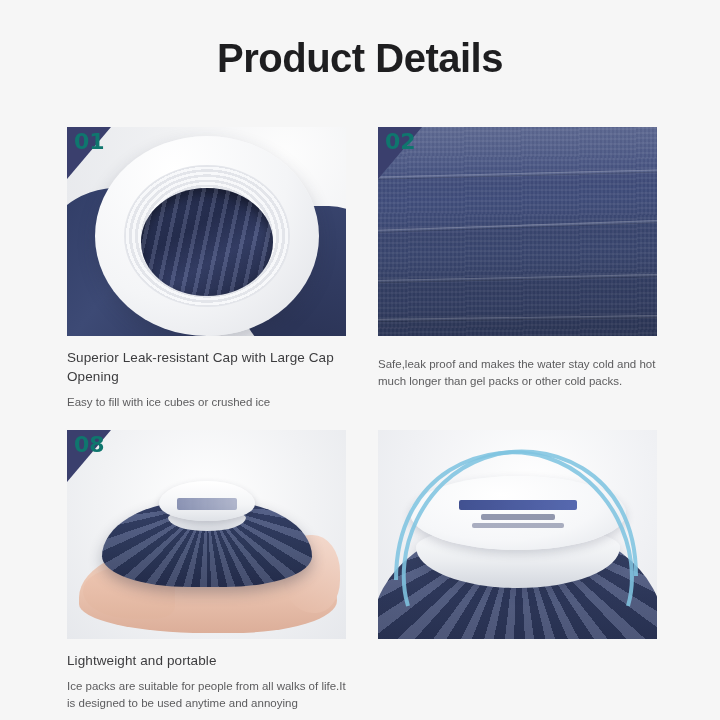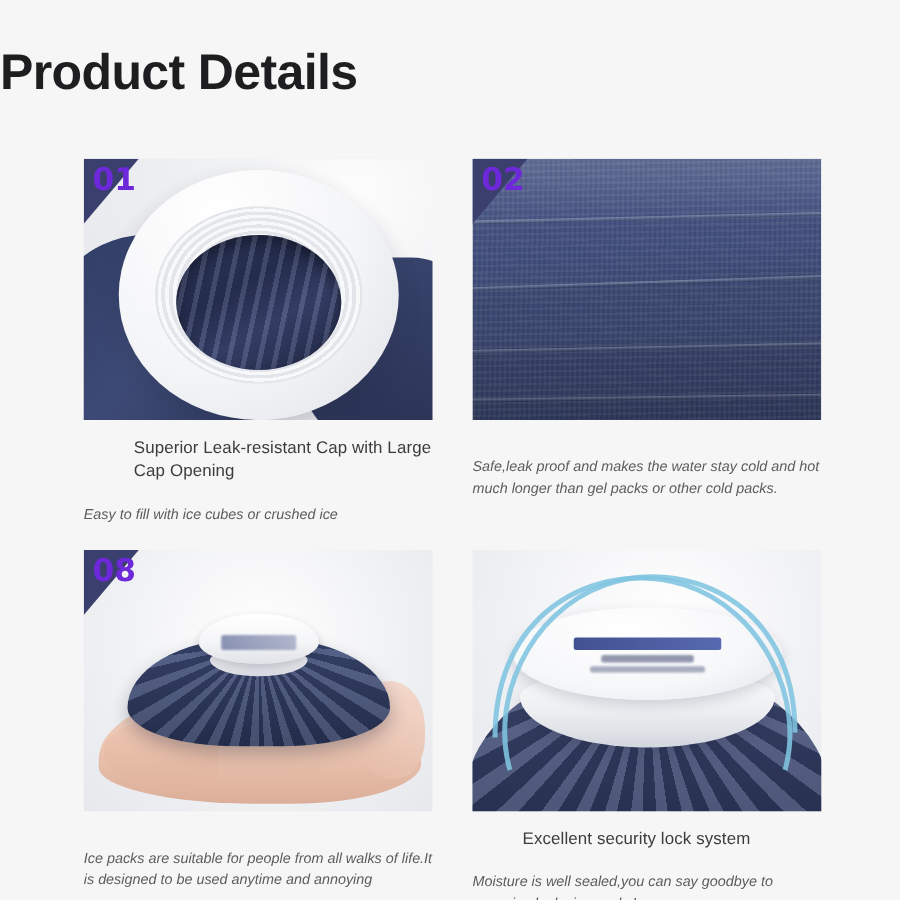--- a/index.html
+++ b/index.html
@@ -14,21 +14,21 @@
 
   .page {
     width: 720px;
     height: 720px;
     position: relative;
     background: #f6f6f6;
   }
 
   
   .page-title {
-    text-align: left;
+    text-align: center;
     font-size: 40px;
     font-weight: bold;
     color: #1e1e20;
     letter-spacing: -0.5px;
     padding-top: 38px;
     line-height: 1;
   }
 
   
   .cards {
@@ -63,22 +63,22 @@
   .badge .tri {
     position: absolute;
     top: 0; left: 0;
     width: 0; height: 0;
     border-top: 52px solid #3a3f6d;
     border-right: 44px solid transparent;
   }
   .badge .num {
     position: absolute;
     top: 4px; left: 7px;
-    color: #6d28d9;
-    font-size: 25px;
+    color: #0f766e;
+    font-size: 22px;
     font-weight: bold;
     letter-spacing: 0px;
     line-height: 1;
     font-family: "DejaVu Sans", sans-serif;
   }
 
   
   .scene-cap {
     position: absolute; inset: 0;
     background:
@@ -326,28 +326,26 @@
     pointer-events: none;
   }
 
   
   .caption { padding-top: 12px; }
   .cap-title {
     font-size: 13.5px;
     color: #3c3c3e;
     line-height: 1.42;
     letter-spacing: 0.1px;
-    margin-left: 40px;
   }
   .cap-desc {
-    margin-top: 18px;
+    margin-top: 8px;
     font-size: 11.5px;
     color: #5c5c5e;
     line-height: 1.5;
-    font-style: italic;
   }
 </style>
 </head>
 <body>
 
 <div class="page">
 
   <div class="page-title">Product Details</div>
 
   <div class="cards">
@@ -400,39 +398,36 @@
           <div class="pack-collar"></div>
           <div class="pack-cap"></div>
           <div class="cap-brand"></div>
         </div>
         <div class="badge">
           <div class="tri"></div>
           <div class="num">08</div>
         </div>
       </div>
       <div class="caption">
+        <div class="cap-title">Lightweight and portable</div>
         <div class="cap-desc">Ice packs are suitable for people from all walks of life.It is designed to be used anytime and annoying</div>
       </div>
     </div>
 
     <div class="card">
       <div class="photo">
         <div class="scene-lock">
           <div class="lock-pack"></div>
           <div class="lock-cap-lower"></div>
           <div class="lock-cap-top"></div>
           <div class="lock-brand"></div>
           <div class="lock-brand-sub"></div>
           <div class="lock-brand-sub2"></div>
           <svg class="arcs" viewBox="0 0 279 209">
             <path d="M 18 150 C 18 40, 110 8, 170 28 C 232 48, 266 120, 250 176" fill="none" stroke="#7fc4e0" stroke-width="4" opacity="0.88"></path>
             <path d="M 258 146 C 258 38, 166 6, 106 28 C 44 50, 14 122, 30 176" fill="none" stroke="#7fc4e0" stroke-width="4" opacity="0.88"></path>
           </svg>
         </div>
       </div>
-      <div class="caption">
-        <div class="cap-title">Excellent security lock system</div>
-        <div class="cap-desc">Moisture is well sealed,you can say goodbye to annoying leaky ice packs!</div>
-      </div>
     </div>
 
   </div>
 </div>
 
 </body></html>

